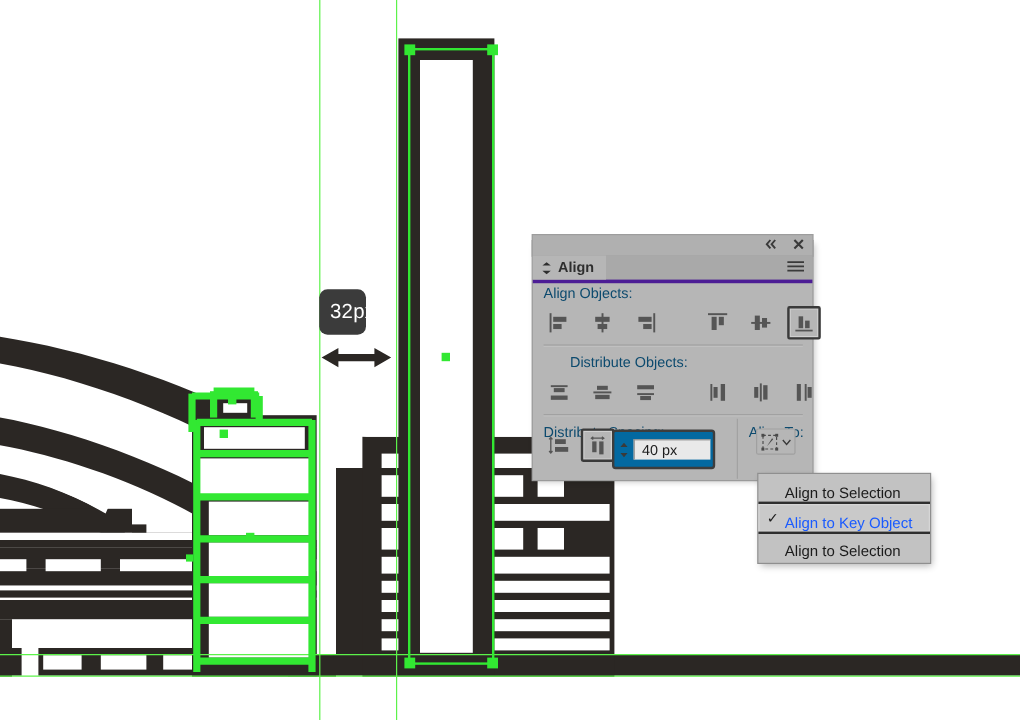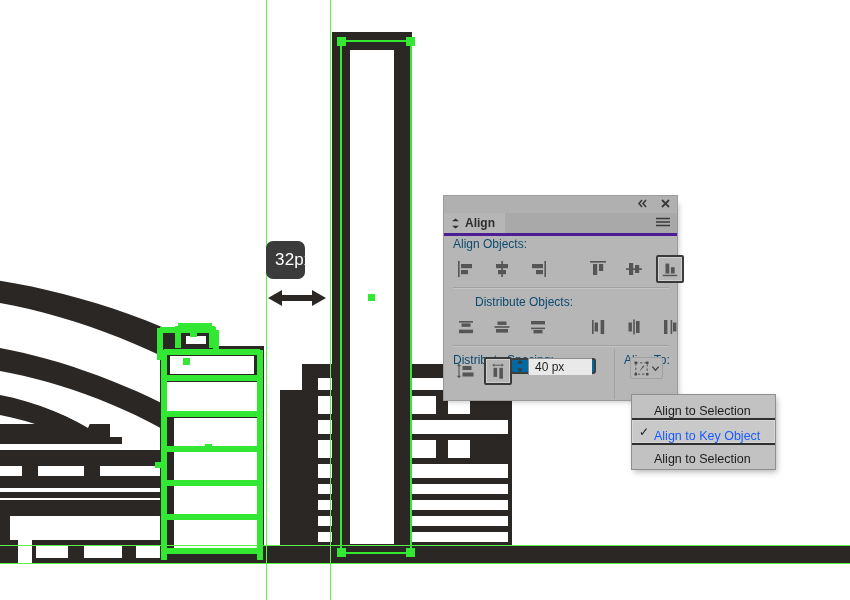--- a/index.html
+++ b/index.html
@@ -70,21 +70,21 @@
   }
   .ibtn.sel{
     border:2px solid #3a3a3a;
     background:#b6b6b6;
     box-shadow:inset 0 0 0 1px #d0d0d0;
     border-radius:2px;
   }
 
   
   .spacing-field{
-    position:absolute;left:66px;top:125px;width:86px;height:16px;
+    position:absolute;left:66px;top:125px;width:86px;height:33px;
     border:2px solid #3d3d3d;border-radius:3px;background:#0369a1;
     display:flex;align-items:center;box-sizing:border-box;
   }
   .spin{width:16px;height:18px;display:flex;align-items:center;justify-content:center;cursor:pointer;}
   .spacing-input{
     flex:1;height:17px;margin-right:2px;background:#e9e9e9;
     border:1px solid #8e8e8e;border-right:none;border-bottom:none;
     font-size:12px;color:#1d1d1d;display:flex;align-items:center;padding-left:6px;
     box-sizing:border-box;
   }

